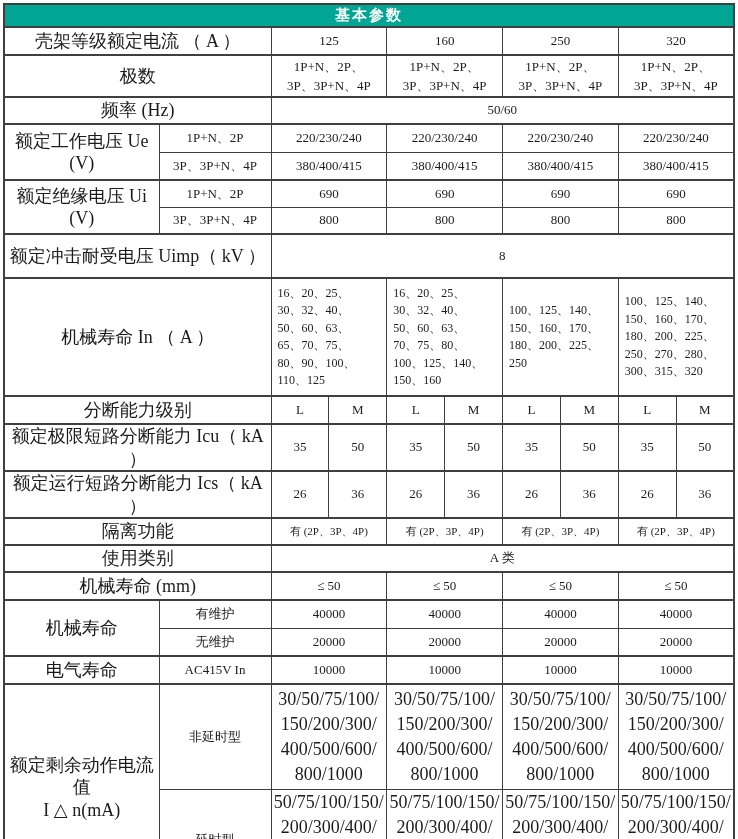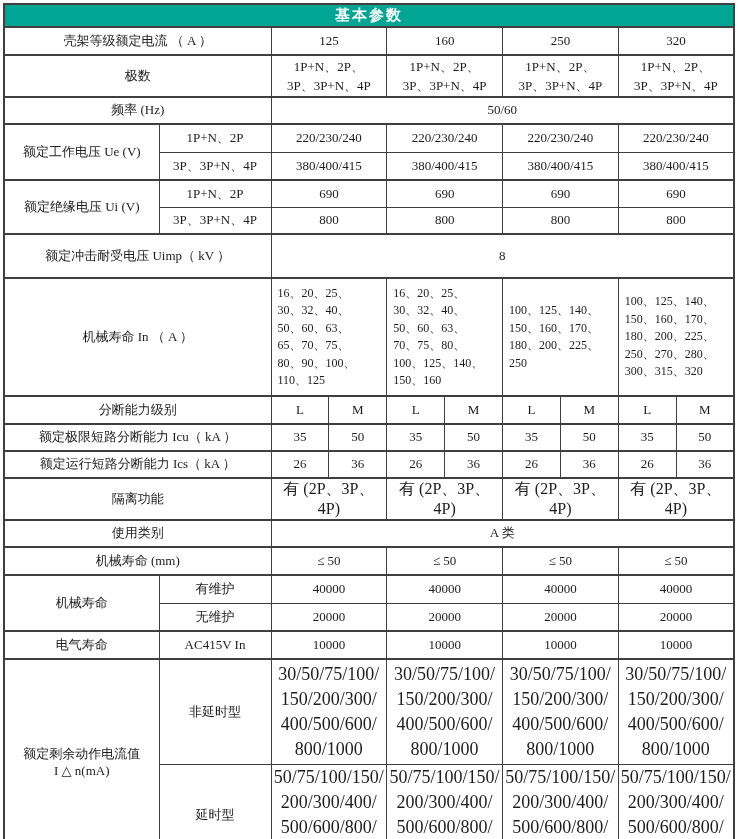--- a/index.html
+++ b/index.html
@@ -17,22 +17,22 @@
   tr.t1 > td{border-top-width:1px;}
   td.lm-l{border-left-width:1px;}
   td.lm-r{border-right-width:1px;}
   
   tr.hdr td{background:#00A693;color:#ffffff;font-weight:bold;font-size:15px;
             letter-spacing:2px;border:1px solid #2b2b2b;}
   .multi{white-space:pre-line;}
   .poles{line-height:19px;}
   td.incell{text-align:left;padding:2px 2px 2px 6px;font-size:12px;line-height:17.5px;}
   td.res{line-height:25px;font-size:18px;}
-  td.iso{font-size:16px;}
-  td.lblcell{font-size:13px;}
+  td.iso{font-size:11px;}
+  td.lblcell{font-size:18px;}
 </style>
 </head>
 <body>
 
 <div class="page">
   <div class="tbl-wrap">
     <table>
       <colgroup>
         <col class="c-lbl">
           <col class="c-sub">

